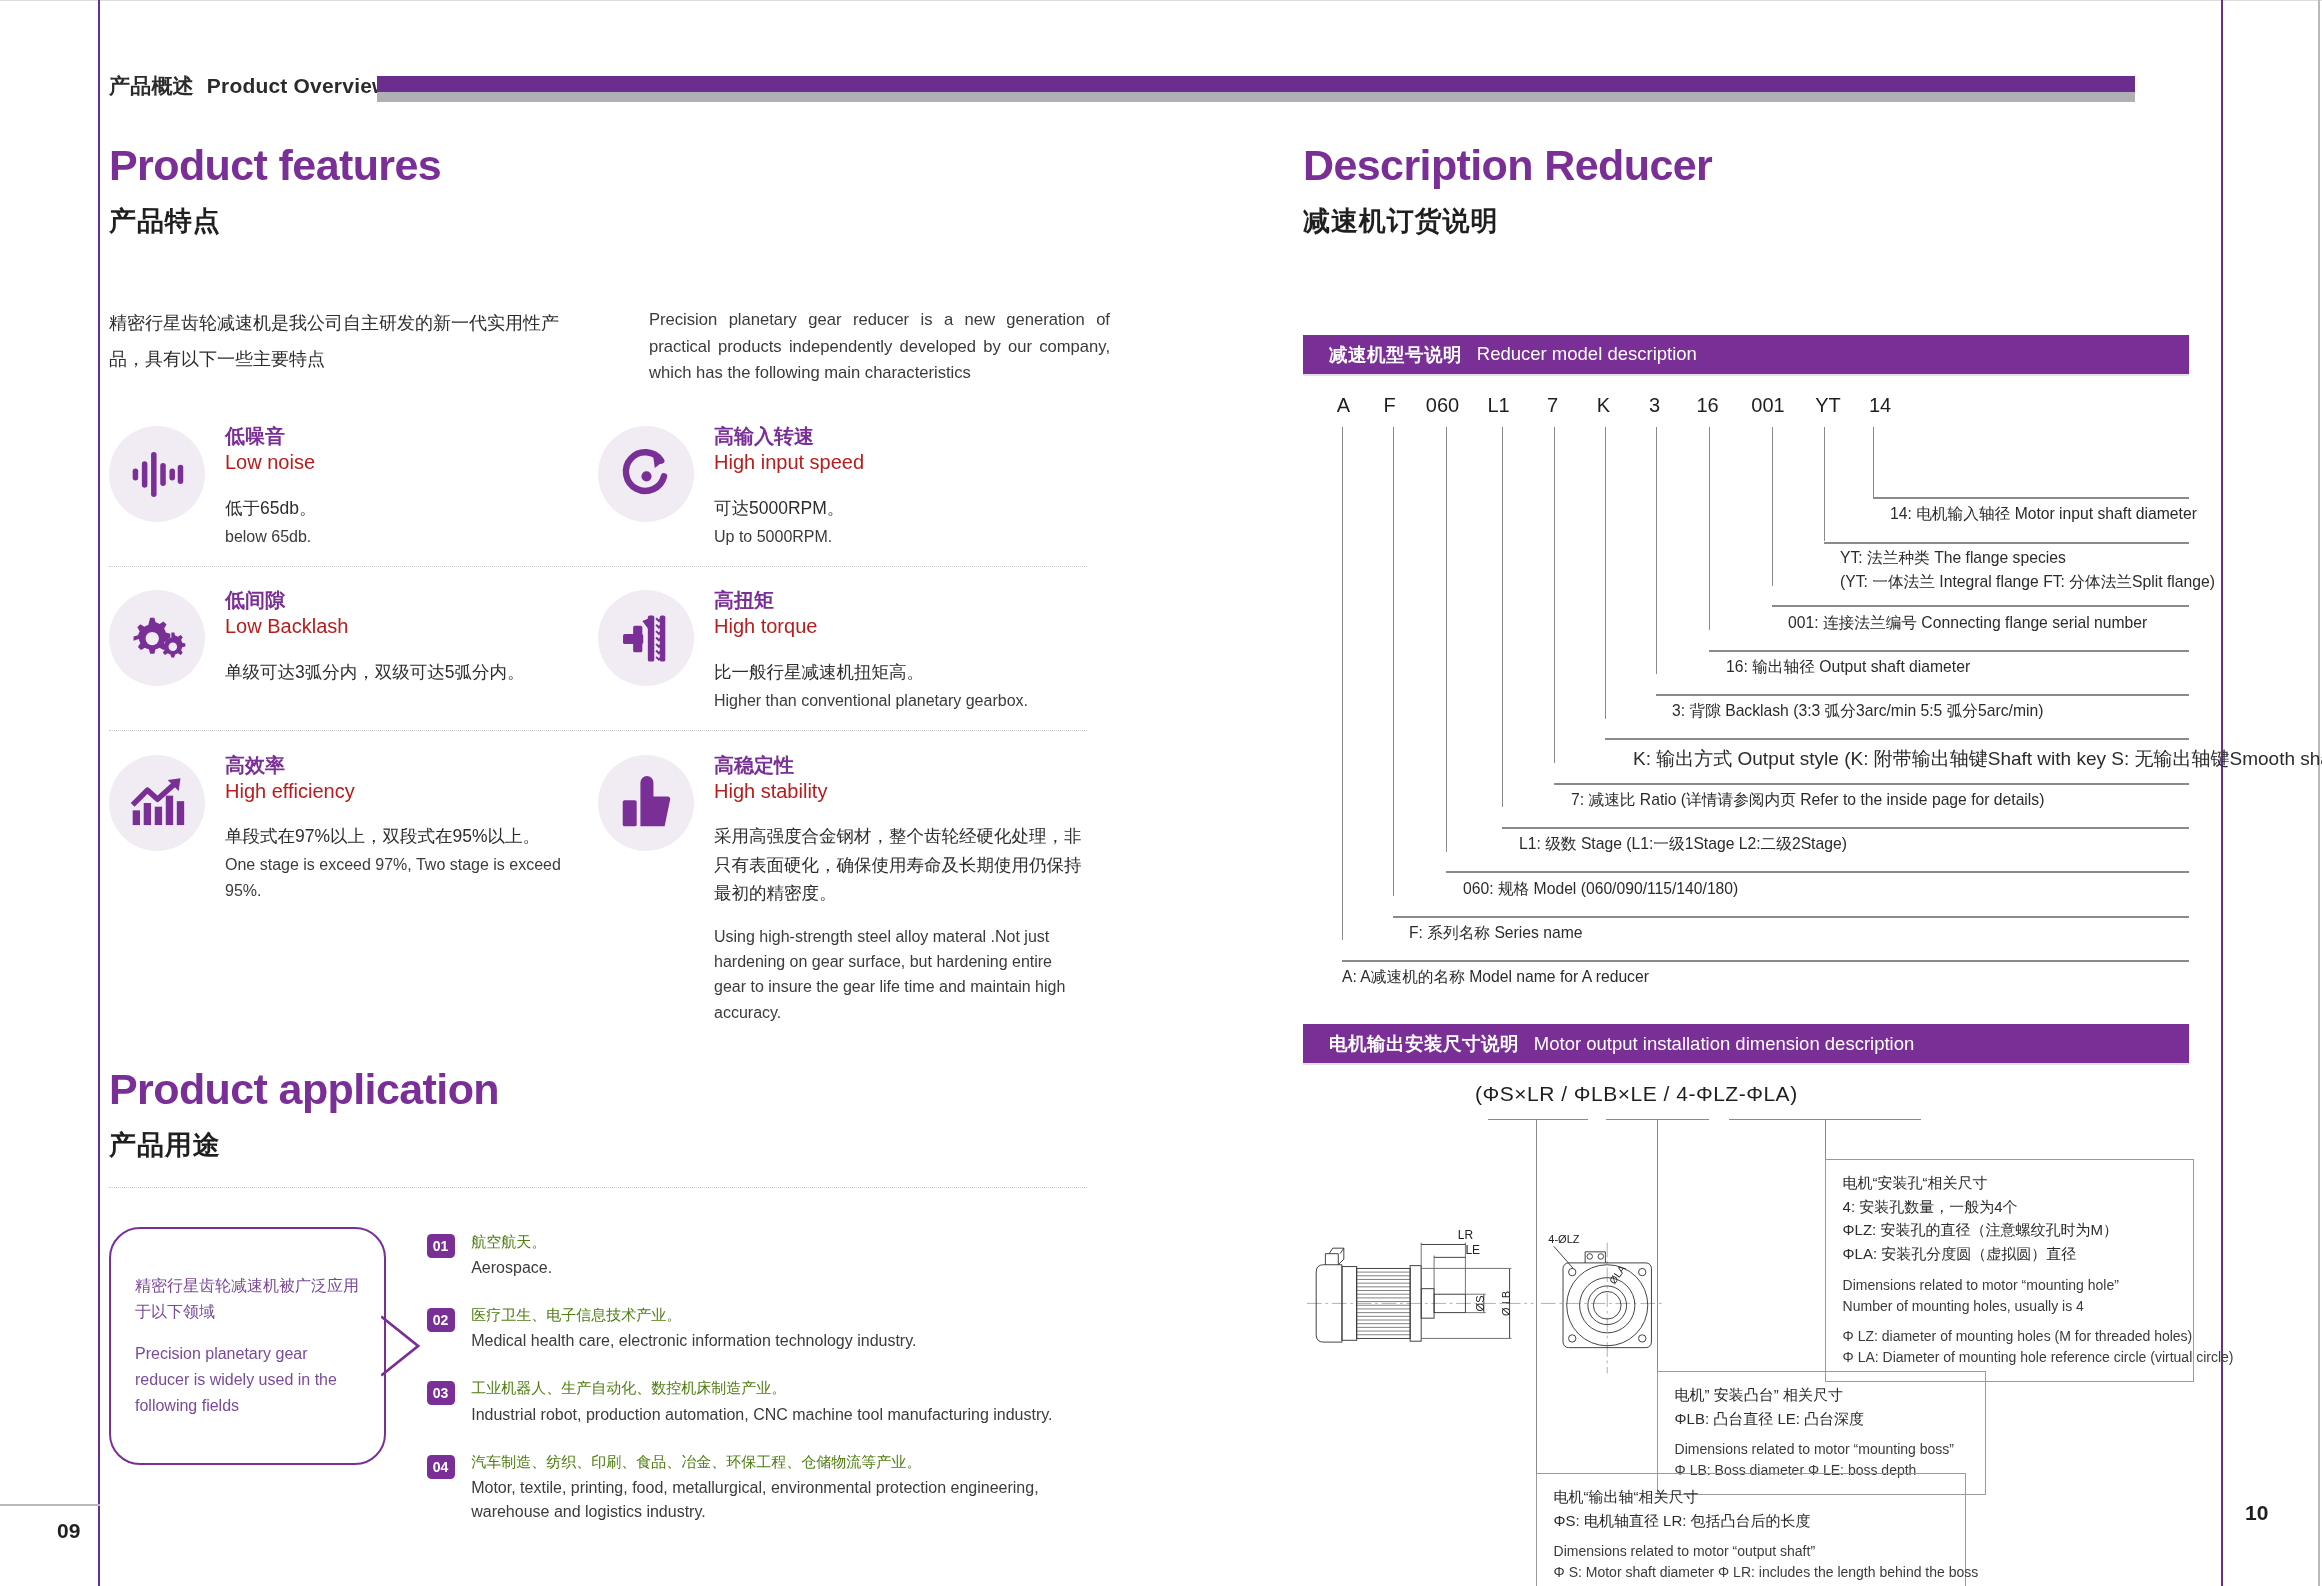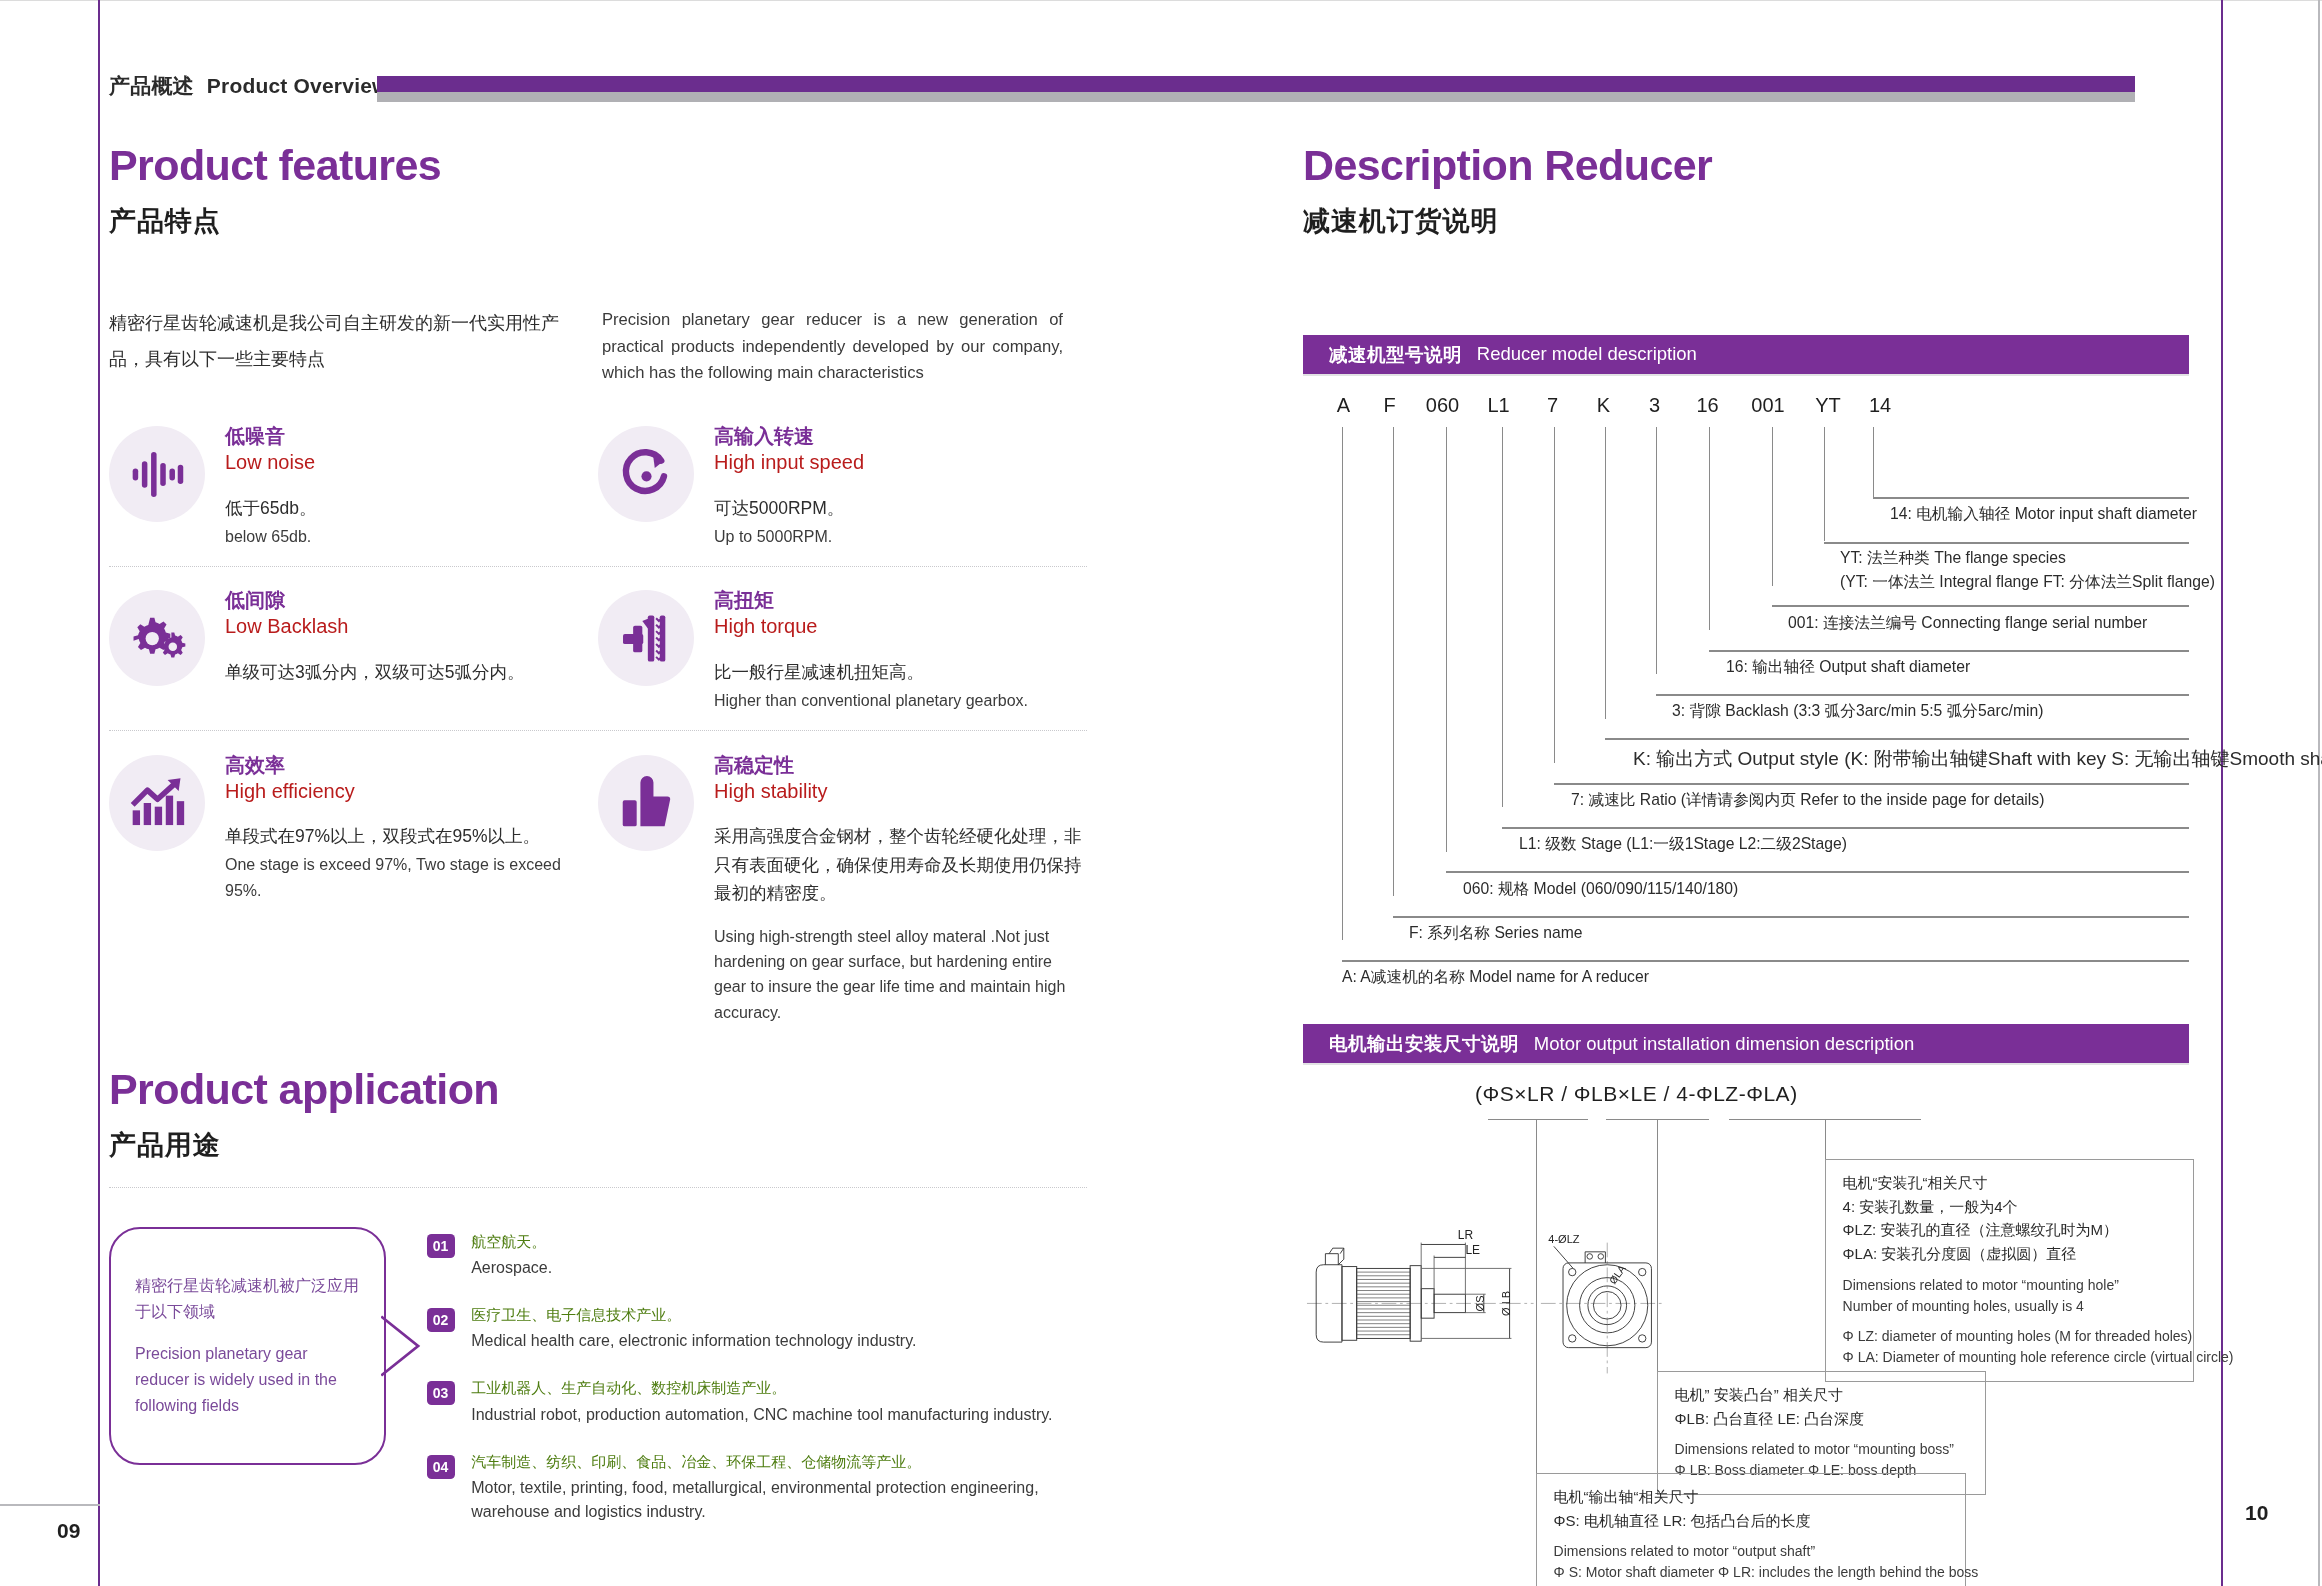--- a/index.html
+++ b/index.html
@@ -39,21 +39,21 @@
     letter-spacing: -0.6px; line-height: 1.05;
   }
   .h-cn {
     font-size: 27px; font-weight: 700; color: #1f1f1f;
     margin-top: 14.8px; letter-spacing: 0.9px;
   }
 
   
   .left-col { position:absolute; left:109px; top:143px; width:1006px; }
 
-  .intro-row { display:flex; gap:20px; margin-top:66px; }
+  .intro-row { display:flex; gap:67px; margin-top:66px; }
   .intro-cn {
     width: 473px; font-size: 18px; color:#2d2d2d; line-height: 2.0;
   }
   .intro-en {
     width: 461px; font-size: 16.6px; color:#3a3a3a; line-height: 1.62;
     text-align: justify; padding-top: 1.8px;
   }
 
   .feat-grid { margin-top: 35px; width:978px; }
   .feat-row { display:flex; position:relative; }

